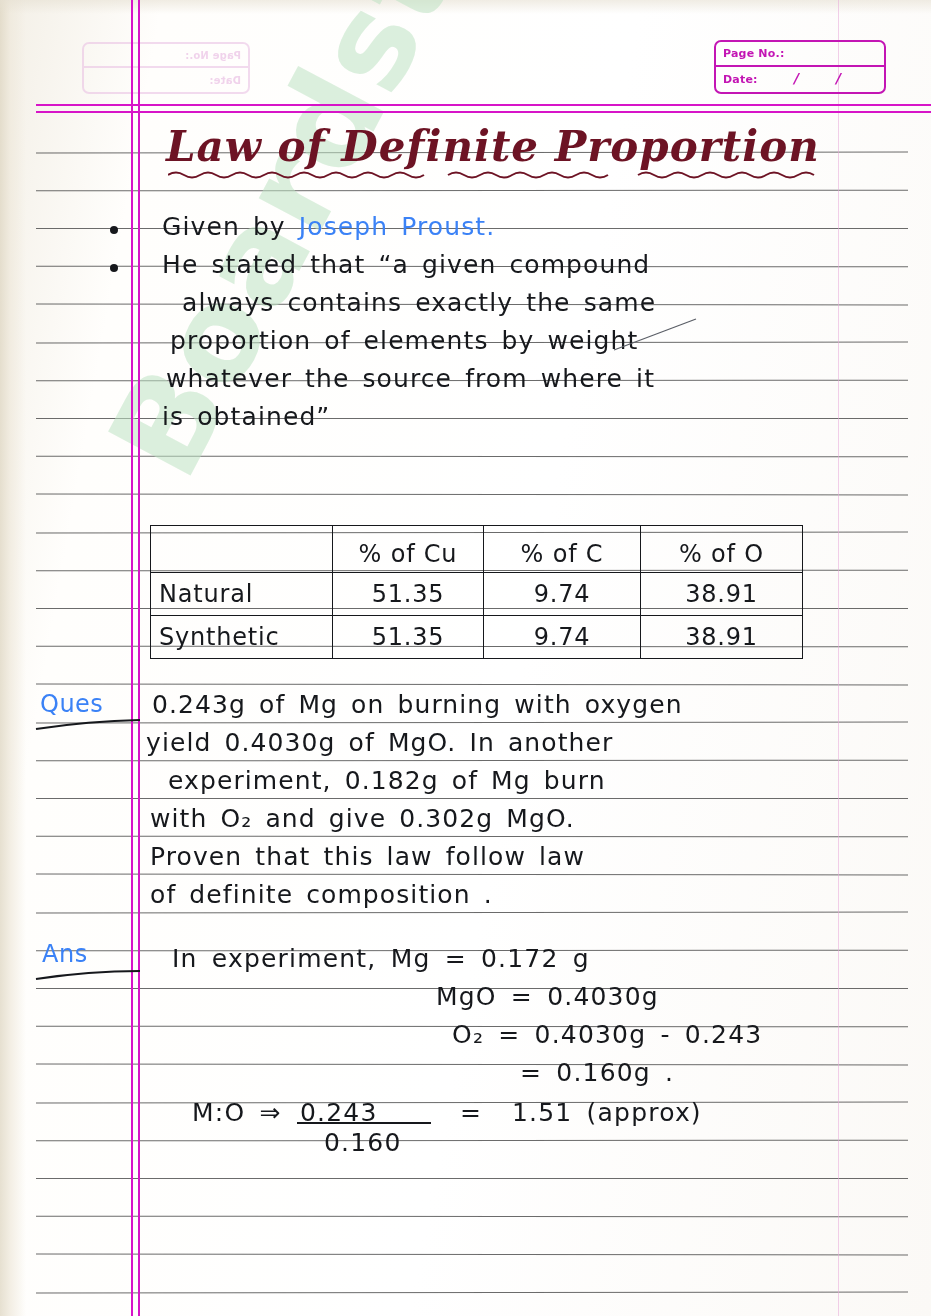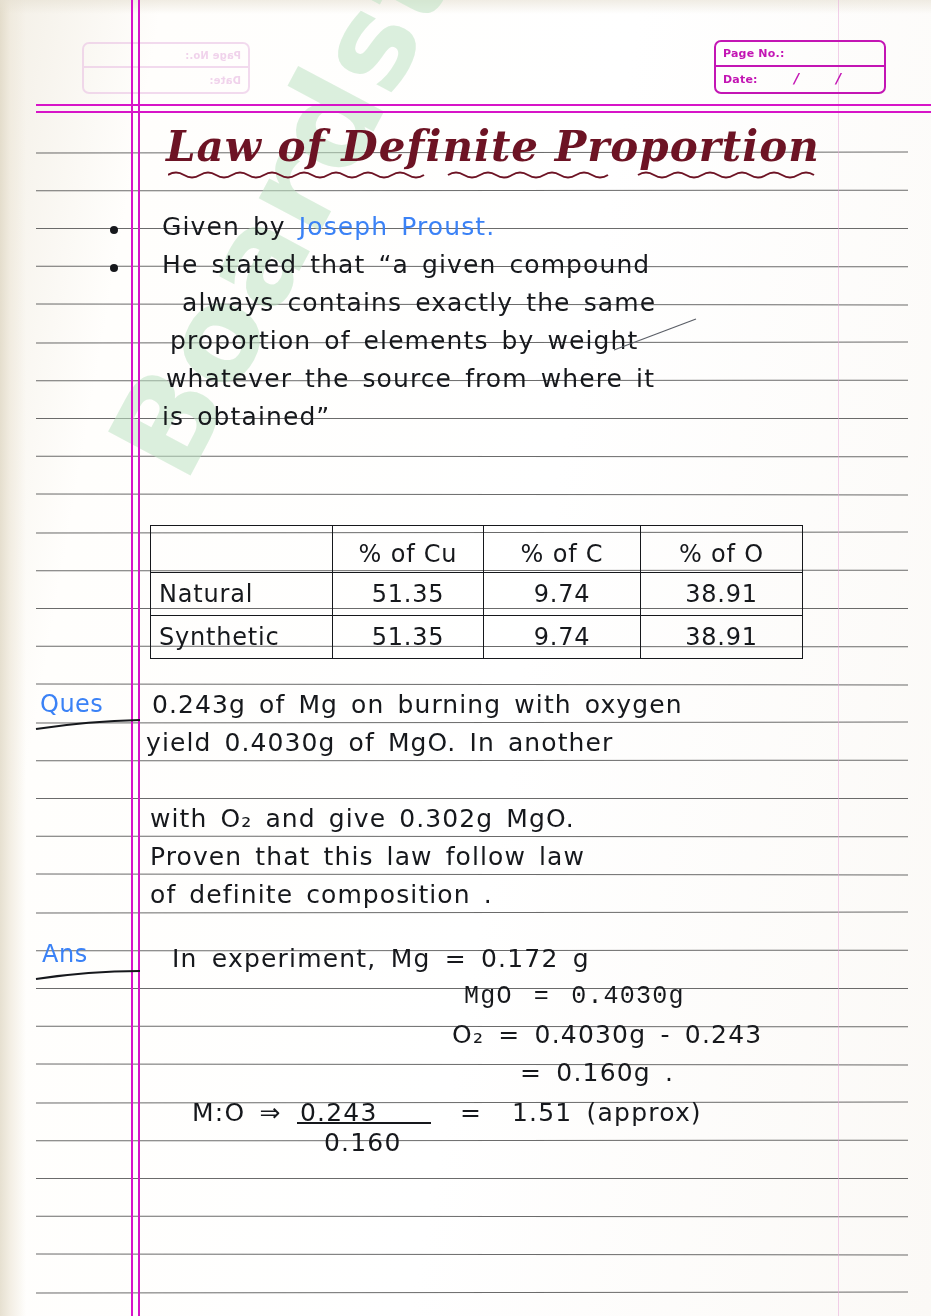--- a/index.html
+++ b/index.html
@@ -405,33 +405,34 @@
 
   <div class="side-label" style="left:40px; top:690px;">Ques</div>
   <div class="side-underline" style="left:34px; top:716px;">
     <svg width="110" height="12" viewBox="0 0 110 12">
       <path d="M2 10 Q 55 2, 106 1" fill="none" stroke="#16181c" stroke-width="2"></path>
     </svg>
   </div>
 
   <div class="hw body-line" style="left:152px; top:690px;">0.243g  of  Mg  on  burning  with oxygen</div>
   <div class="hw body-line" style="left:146px; top:728px;">yield  0.4030g  of  MgO.  In  another</div>
+  <div class="hw body-line" style="left:168px; top:766px;">experiment,  0.182g  of  Mg   burn</div>
   <div class="hw body-line" style="left:150px; top:804px;">with   O₂  and  give  0.302g  MgO.</div>
   <div class="hw body-line" style="left:150px; top:880px;">of   definite   composition .</div>
   <div class="hw body-line" style="left:150px; top:842px;">Proven  that   this  law  follow  law</div>
 
   <div class="side-label" style="left:42px; top:940px;">Ans</div>
   <div class="side-underline" style="left:34px; top:966px;">
     <svg width="110" height="12" viewBox="0 0 110 12">
       <path d="M2 10 Q 55 2, 106 2" fill="none" stroke="#16181c" stroke-width="2"></path>
     </svg>
   </div>
 
   <div class="hw math-line" style="left:172px; top:944px;">In experiment,  Mg = 0.172 g</div>
-  <div class="hw math-line" style="left:464px; top:982px;font-family:Liberation Mono, monospace;">MgO = 0.4030g</div>
+  <div class="hw math-line" style="left:436px; top:982px;">MgO = 0.4030g</div>
   <div class="hw math-line" style="left:452px; top:1020px;">O₂  =  0.4030g - 0.243</div>
   <div class="hw math-line" style="left:520px; top:1058px;">=   0.160g .</div>
 
   <div class="hw math-line" style="left:192px; top:1098px;">M:O ⇒</div>
   <div class="hw math-line" style="left:300px; top:1098px;">0.243</div>
   <div id="fraction-bar"></div>
   <div class="hw math-line" style="left:324px; top:1128px;">0.160</div>
   <div class="hw math-line" style="left:460px; top:1098px;">=</div>
   <div class="hw math-line" style="left:512px; top:1098px;">1.51  (approx)</div>
 

